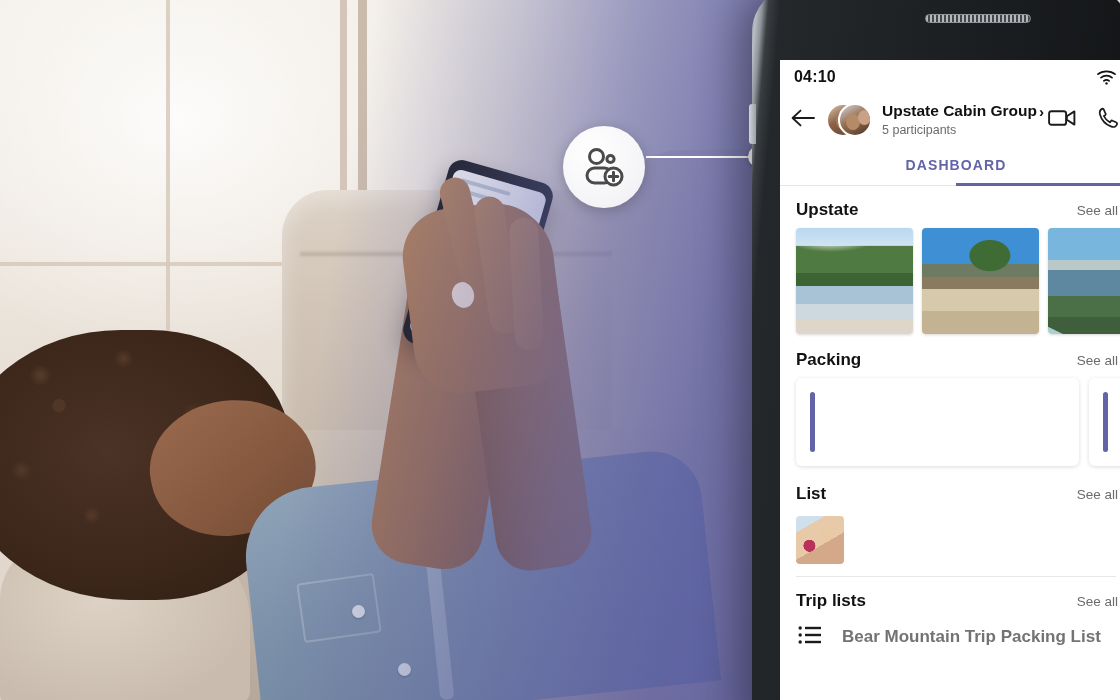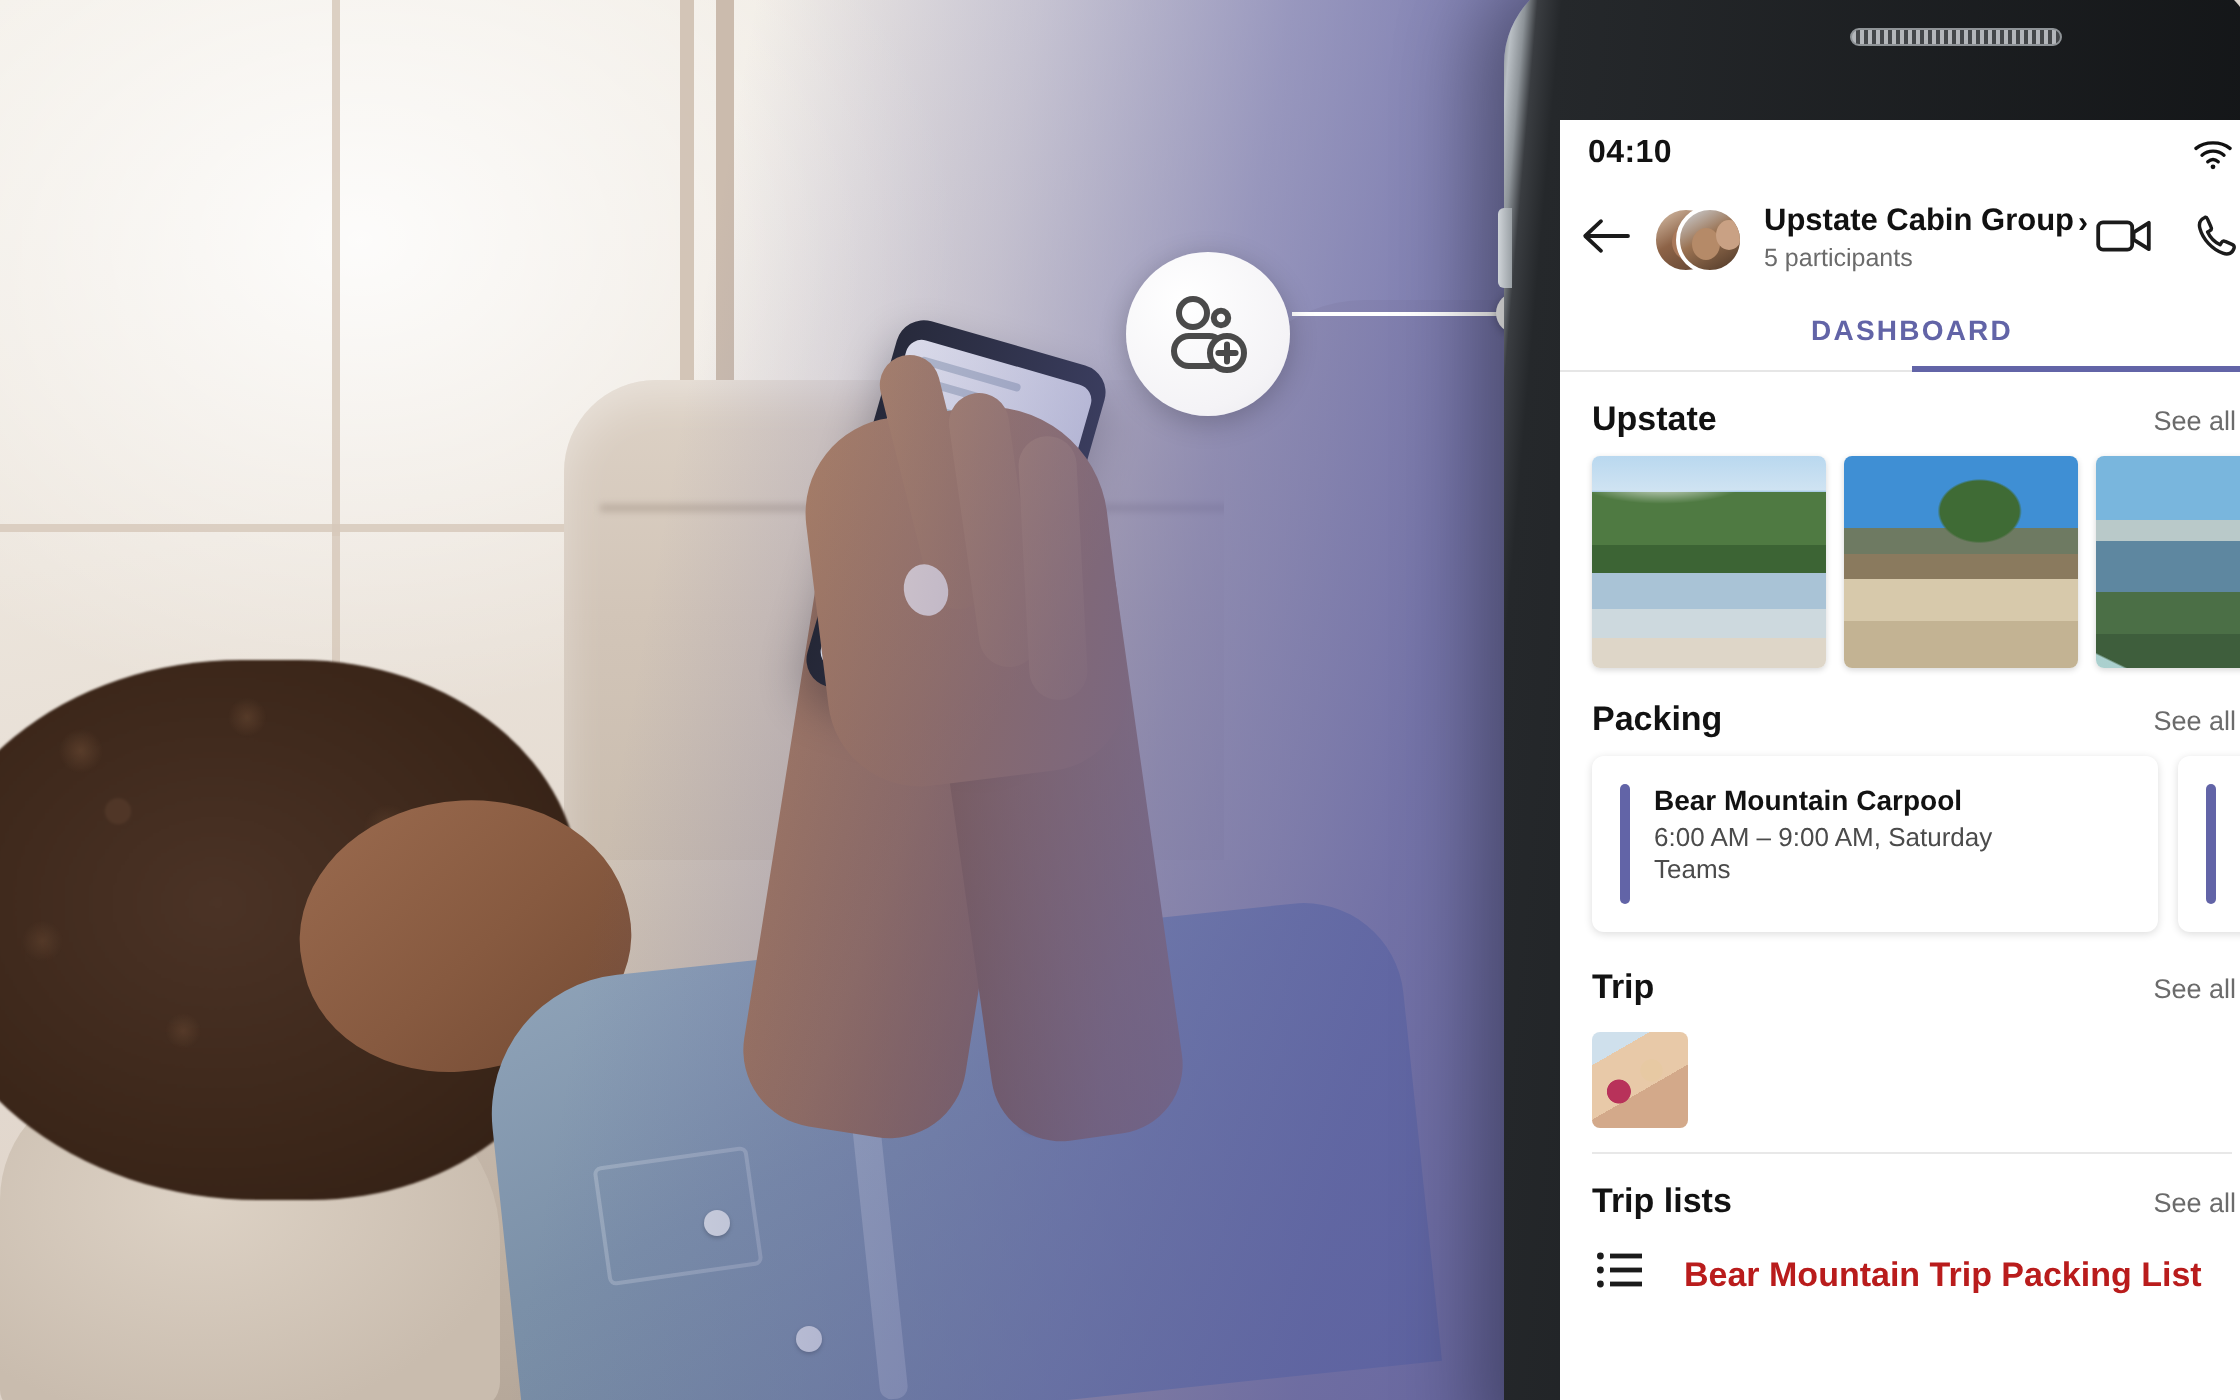--- a/index.html
+++ b/index.html
@@ -378,21 +378,21 @@
       radial-gradient(circle 9px at 62% 40%, #e7c9a3 0 60%, transparent 64%),
       linear-gradient(150deg, #cfe0ec 0 22%, #e8c9a8 22% 58%, #d3a98a 58% 100%);
   }
   .link-texts { min-width: 0; }
   .link-title { font-size: 15px; font-weight: 700; color: #121212; }
   .link-url { font-size: 13.5px; color: #6f6f6f; margin-top: 2px; white-space: nowrap; overflow: hidden; }
   .divider { height: 1px; background: #e8e8e8; margin: 0 16px; }
 
   
   .task-row { display: flex; align-items: center; gap: 20px; padding: 6px 16px 0 18px; }
-  .task-title { font-size: 17px; font-weight: 700; color: #b91c1c; white-space: nowrap; }
+  .task-title { font-size: 17px; font-weight: 700; color: #737373; white-space: nowrap; }
 </style>
 </head>
 <body>
 
 <div id="stage">
 
   <div class="bg-photo">
     <div class="pane-v1"></div>
     <div class="pane-h1"></div>
     <div class="pane-v2"></div>
@@ -528,34 +528,29 @@
         <div class="photo photo-3"></div>
       </div>
 
       <div class="section-head">
         <span class="section-title">Packing</span>
         <span class="see-all">See all</span>
       </div>
       <div class="events-row">
         <div class="event-card">
           <div class="event-bar"></div>
-          <div>
-            <div class="event-title">Bear Mountain Carpool</div>
-            <div class="event-time">6:00 AM – 9:00 AM, Saturday</div>
-            <div class="event-src">Teams</div>
-          </div>
         </div>
         <div class="event-card">
           <div class="event-bar"></div>
 
         </div>
       </div>
 
       <div class="section-head">
-        <span class="section-title">Trip</span>
+        <span class="section-title">List</span>
         <span class="see-all">See all</span>
       </div>
       <div class="link-row">
         <div class="link-thumb"></div>
       </div>
       <div class="divider"></div>
 
       <div class="section-head">
         <span class="section-title">Trip lists</span>
         <span class="see-all">See all</span>

